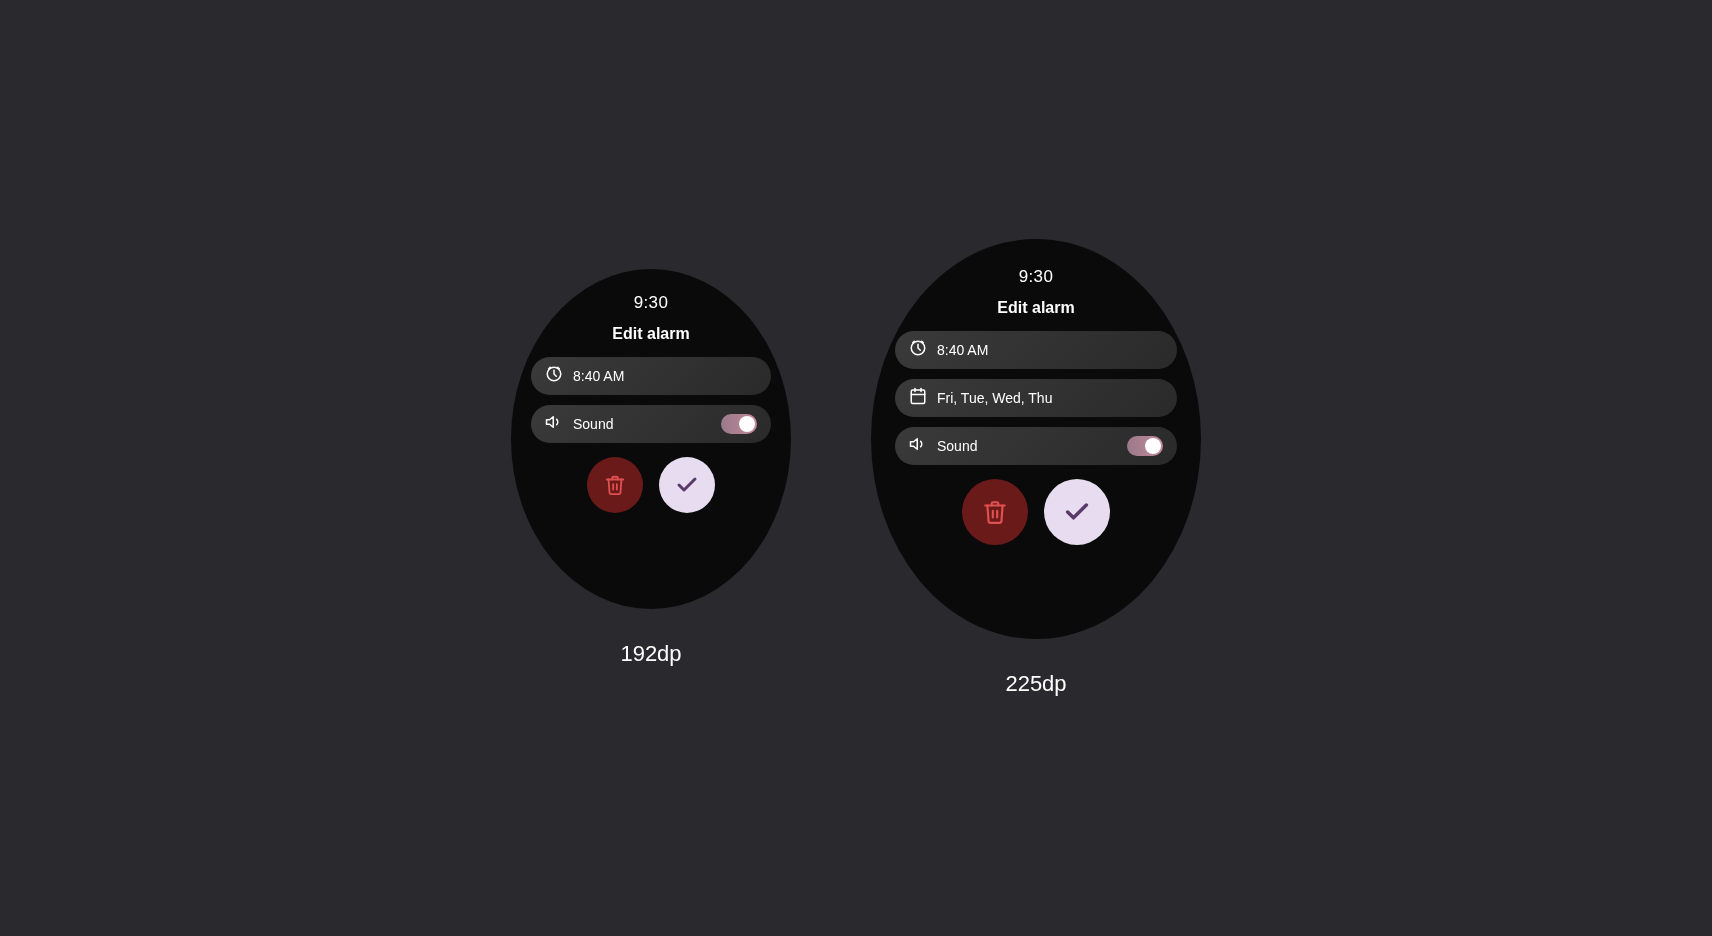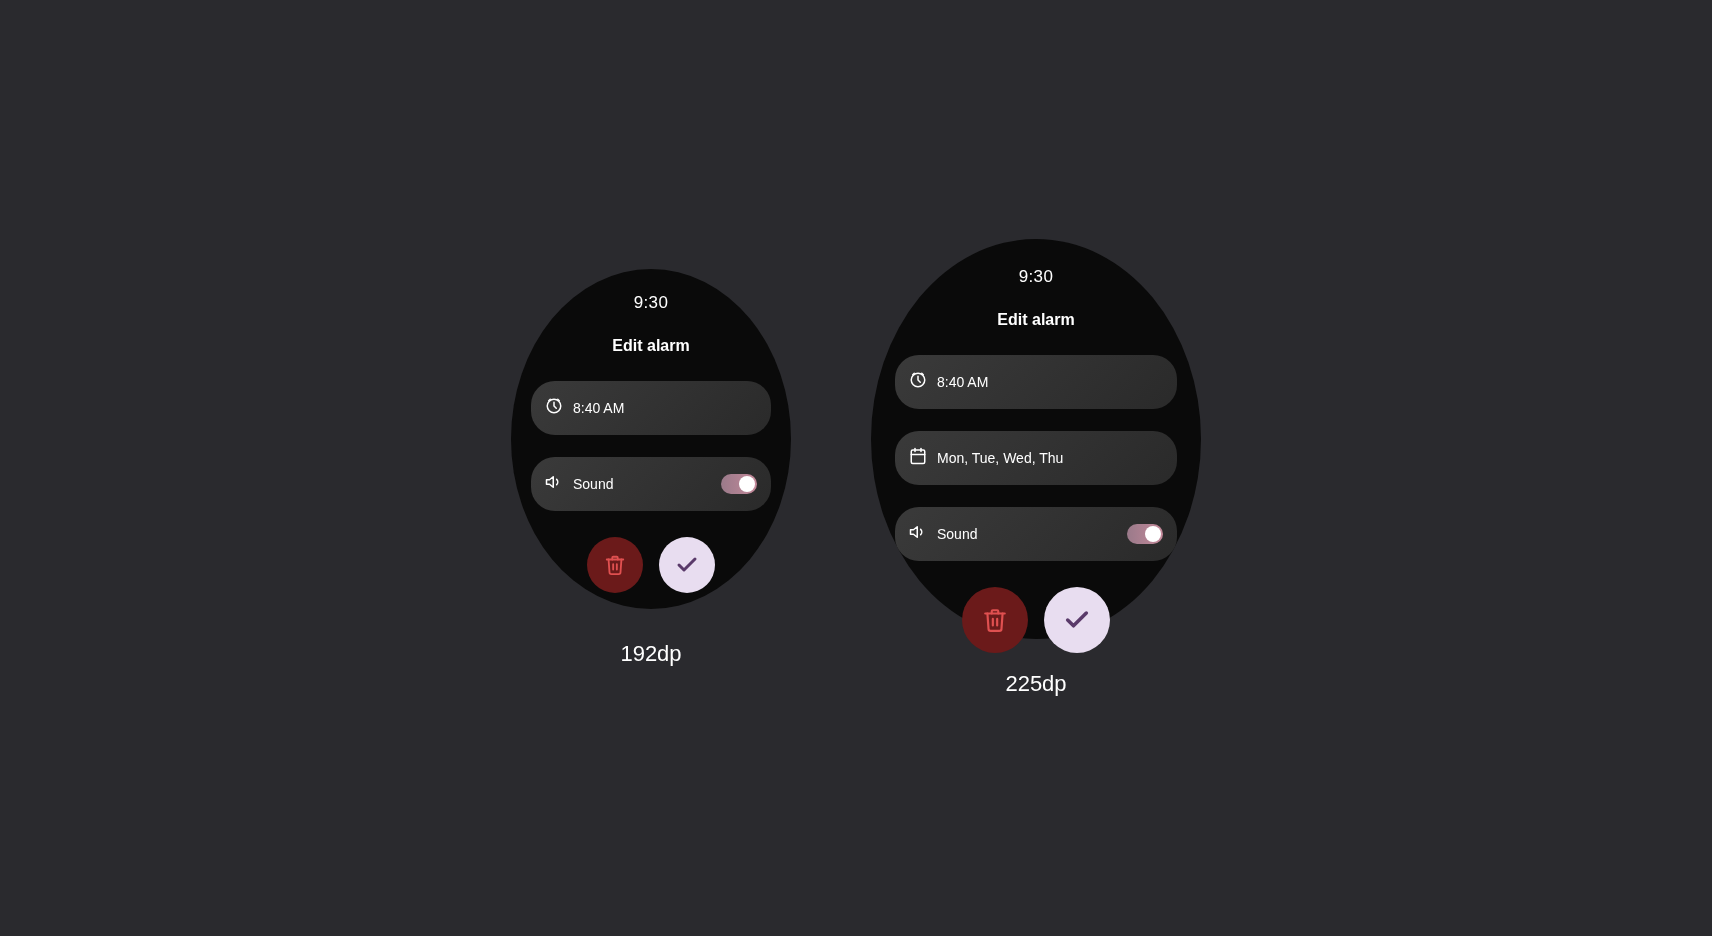--- a/index.html
+++ b/index.html
@@ -24,21 +24,21 @@
 
     .watch-face {
       width: 280px;
       height: 340px;
       background-color: #0a0a0a;
       border-radius: 50%;
       display: flex;
       flex-direction: column;
       align-items: center;
       padding: 24px 20px 20px;
-      gap: 22px;
+      gap: 10px;
       position: relative;
     }
 
     .watch-time {
       color: #ffffff;
       font-size: 17px;
       font-weight: 400;
       letter-spacing: 0.3px;
       margin-bottom: 2px;
     }
@@ -47,21 +47,21 @@
       color: #ffffff;
       font-size: 16px;
       font-weight: 600;
       margin-bottom: 4px;
     }
 
     .watch-row {
       width: 100%;
       background: linear-gradient(135deg, #3a3a3a 0%, #2a2a2a 100%);
       border-radius: 24px;
-      padding: 16px 14px;
+      padding: 8px 14px;
       display: flex;
       align-items: center;
       gap: 10px;
     }
 
     .row-icon {
       color: #ffffff;
       font-size: 16px;
       flex-shrink: 0;
     }
@@ -228,21 +228,21 @@
 
     <div class="watch-row">
       <span class="row-icon">
         <svg class="icon-svg" viewBox="0 0 24 24" fill="none" stroke="white" stroke-width="2" stroke-linecap="round" stroke-linejoin="round">
           <rect x="3" y="4" width="18" height="18" rx="2" ry="2"></rect>
           <line x1="16" y1="2" x2="16" y2="6"></line>
           <line x1="8" y1="2" x2="8" y2="6"></line>
           <line x1="3" y1="10" x2="21" y2="10"></line>
         </svg>
       </span>
-      <span class="row-text">Mon, Tue, Wed, Thu</span>
+      <span class="row-text">Fri, Tue, Wed, Thu</span>
     </div>
 
     <div class="watch-row">
       <span class="row-icon">
         <svg class="icon-svg" viewBox="0 0 24 24" fill="none" stroke="white" stroke-width="2" stroke-linecap="round" stroke-linejoin="round">
           <polygon points="11 5 6 9 2 9 2 15 6 15 11 19 11 5"></polygon>
           <path d="M15.54 8.46a5 5 0 0 1 0 7.07"></path>
         </svg>
       </span>
       <span class="row-text">Sound</span>

